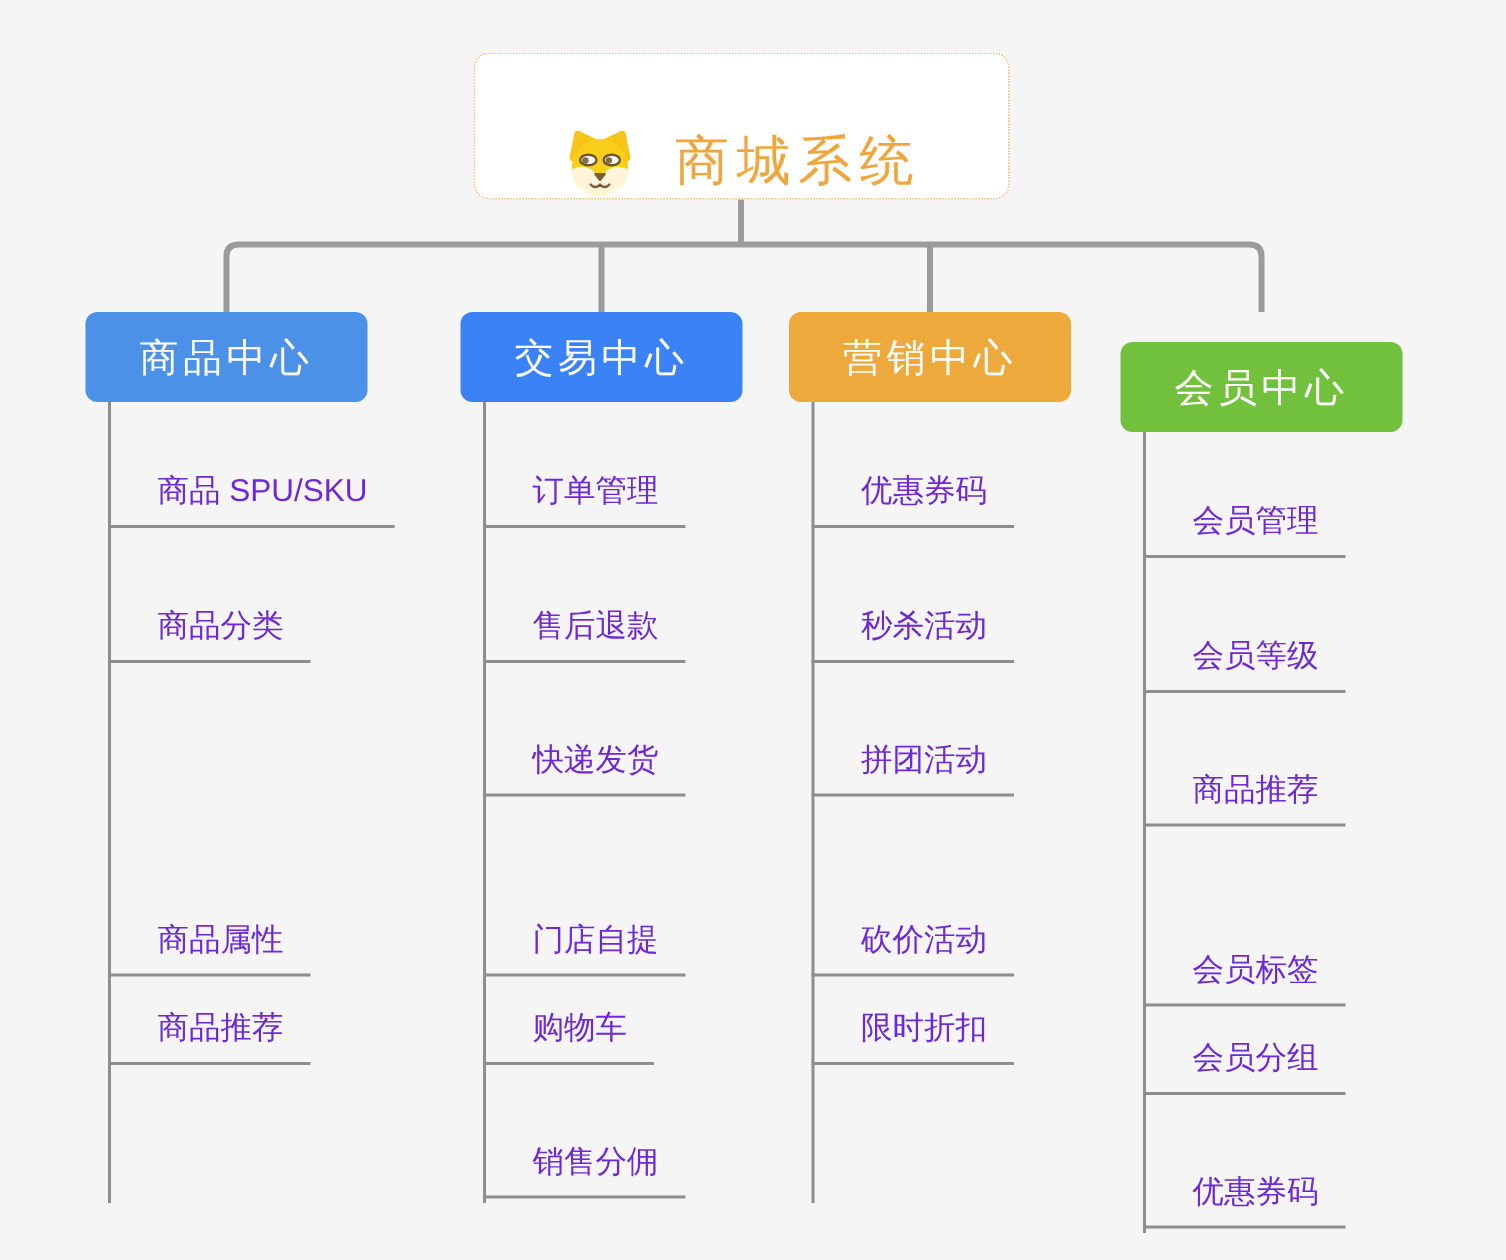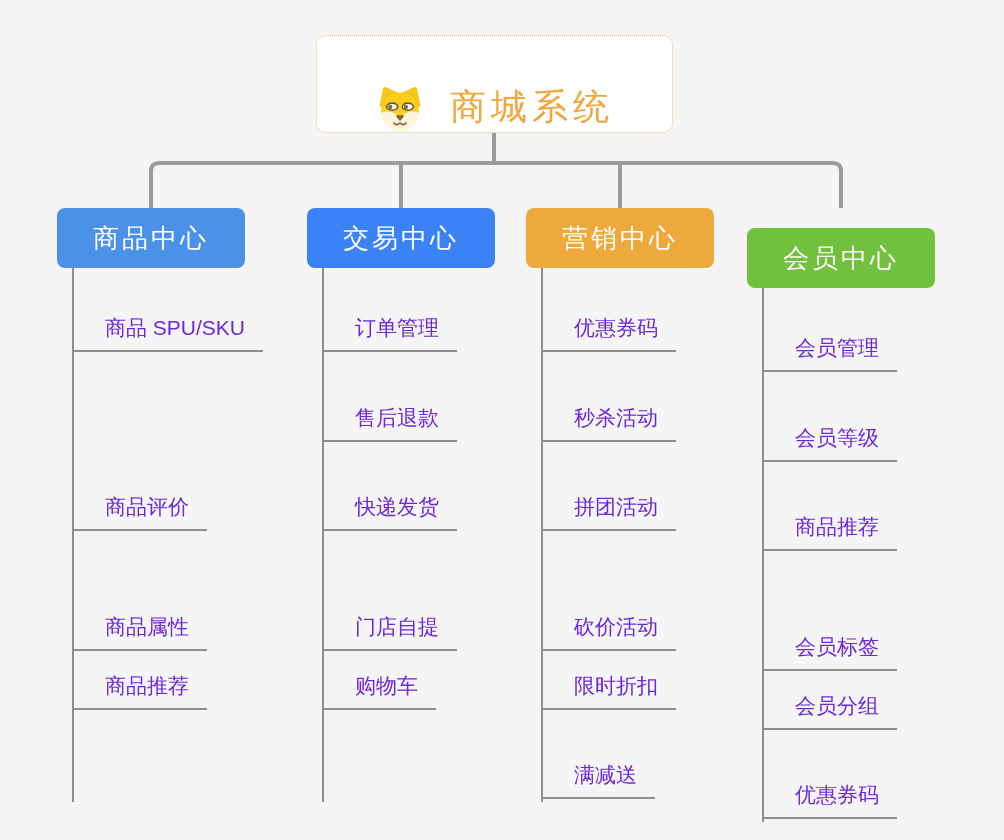--- a/index.html
+++ b/index.html
@@ -66,44 +66,44 @@
       <path d="M28 38 H36 L32 43 Z" fill="#7c5f41" stroke="#7c5f41" stroke-width="2" stroke-linejoin="round"></path>
       <path d="M24 47 Q28 51 32 47 Q36 51 40 47" stroke="#7c5f41" stroke-width="2" fill="none" stroke-linecap="round"></path>
     </svg>
     <span class="root-title" style="color: rgb(240, 166, 60);">商城系统</span>
   </div>
 
   <div class="col c0">
     <div class="branch-node" style="background: rgb(75, 145, 232);">商品中心</div>
     <div class="vline"></div>
     <div class="child r0">商品 SPU/SKU</div>
-    <div class="child r2">商品评价</div>
+    <div class="child r1">商品分类</div>
     <div class="child r3">商品属性</div>
     <div class="child r4">商品推荐</div>
   </div>
 
   <div class="col c1">
     <div class="branch-node" style="background: #3b82f6;">交易中心</div>
     <div class="vline"></div>
     <div class="child r0">订单管理</div>
     <div class="child r1">售后退款</div>
     <div class="child r2">快递发货</div>
     <div class="child r3">门店自提</div>
     <div class="child r4">购物车</div>
+    <div class="child r5">销售分佣</div>
   </div>
 
   <div class="col c2">
     <div class="branch-node" style="background: rgb(237, 169, 59);">营销中心</div>
     <div class="vline"></div>
     <div class="child r0">优惠券码</div>
     <div class="child r1">秒杀活动</div>
     <div class="child r2">拼团活动</div>
     <div class="child r3">砍价活动</div>
     <div class="child r4">限时折扣</div>
-    <div class="child r5">满减送</div>
   </div>
 
   <div class="col c3">
     <div class="branch-node" style="background: rgb(114, 193, 60);">会员中心</div>
     <div class="vline"></div>
     <div class="child r0">会员管理</div>
     <div class="child r1">会员等级</div>
     <div class="child r2">商品推荐</div>
     <div class="child r3">会员标签</div>
     <div class="child r4">会员分组</div>

